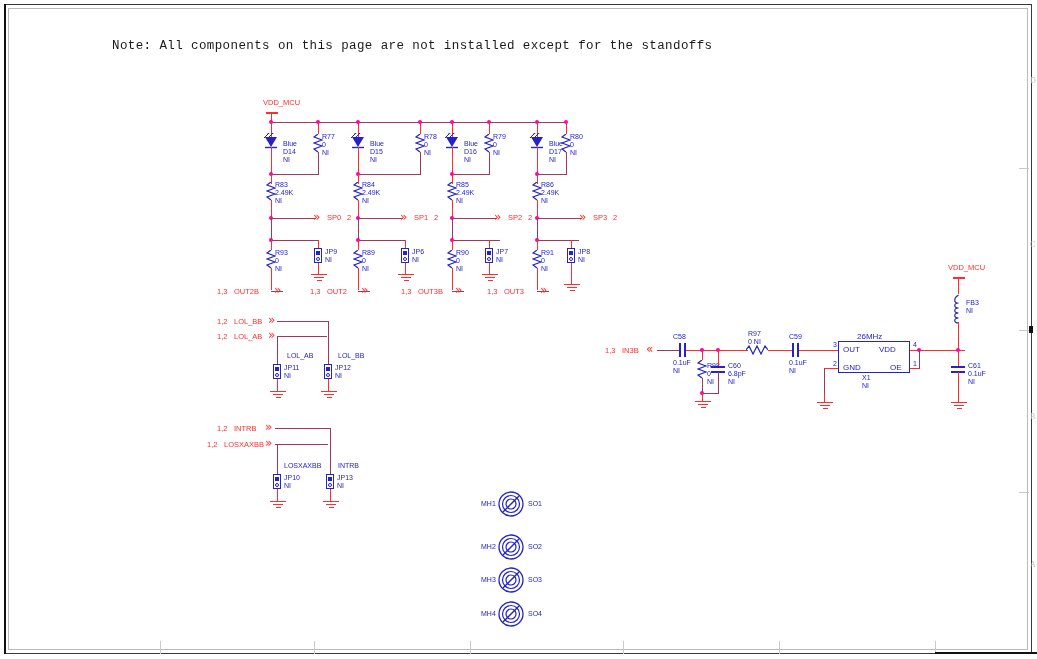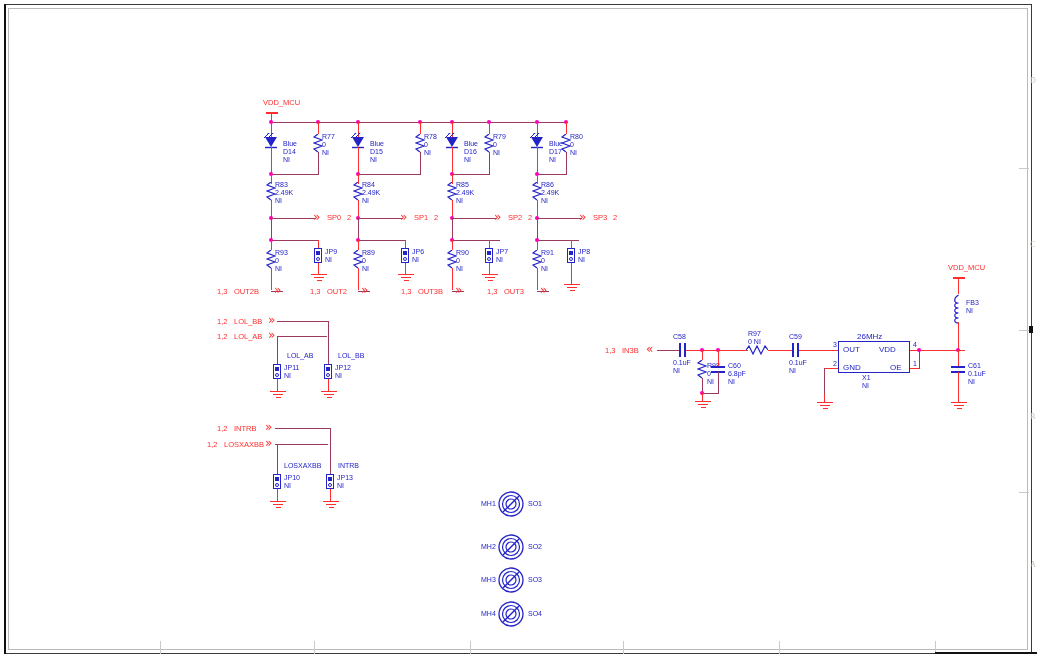--- a/index.html
+++ b/index.html
@@ -94,20 +94,21 @@
   <div class="edge-mark" style="left:4px;top:4px;width:2px;height:650px;"></div>
 
   <div class="zone-letter" style="left:1030px;top:76px;">D</div>
   <div class="zone-letter" style="left:1030px;top:240px;">C</div>
   <div class="zone-letter" style="left:1030px;top:412px;">B</div>
   <div class="zone-letter" style="left:1030px;top:560px;">A</div>
   <div class="zone-tick" style="left:1019px;top:168px;width:10px;height:1px;"></div>
   <div class="zone-tick" style="left:1019px;top:330px;width:10px;height:1px;"></div>
   <div class="zone-tick" style="left:1019px;top:492px;width:10px;height:1px;"></div>
 
+  <div class="note" style="left:112px;top:39px;">Note:  All components on this page are not installed except for the standoffs</div>
 
   <div class="lbl lbl-net" style="left:263px;top:99px;">VDD_MCU</div>
   <div class="pwr-bar" style="left:266px;top:112px;width:12px;"></div>
   <div class="wire-r v" style="left:271px;top:112px;height:10px;"></div>
 
   <div class="wire h" style="left:271px;top:122px;width:295px;"></div>
 
   <div class="junction" style="left:269px;top:120px;"></div>
   <div class="wire-r v" style="left:271px;top:122px;height:22px;"></div>
 

